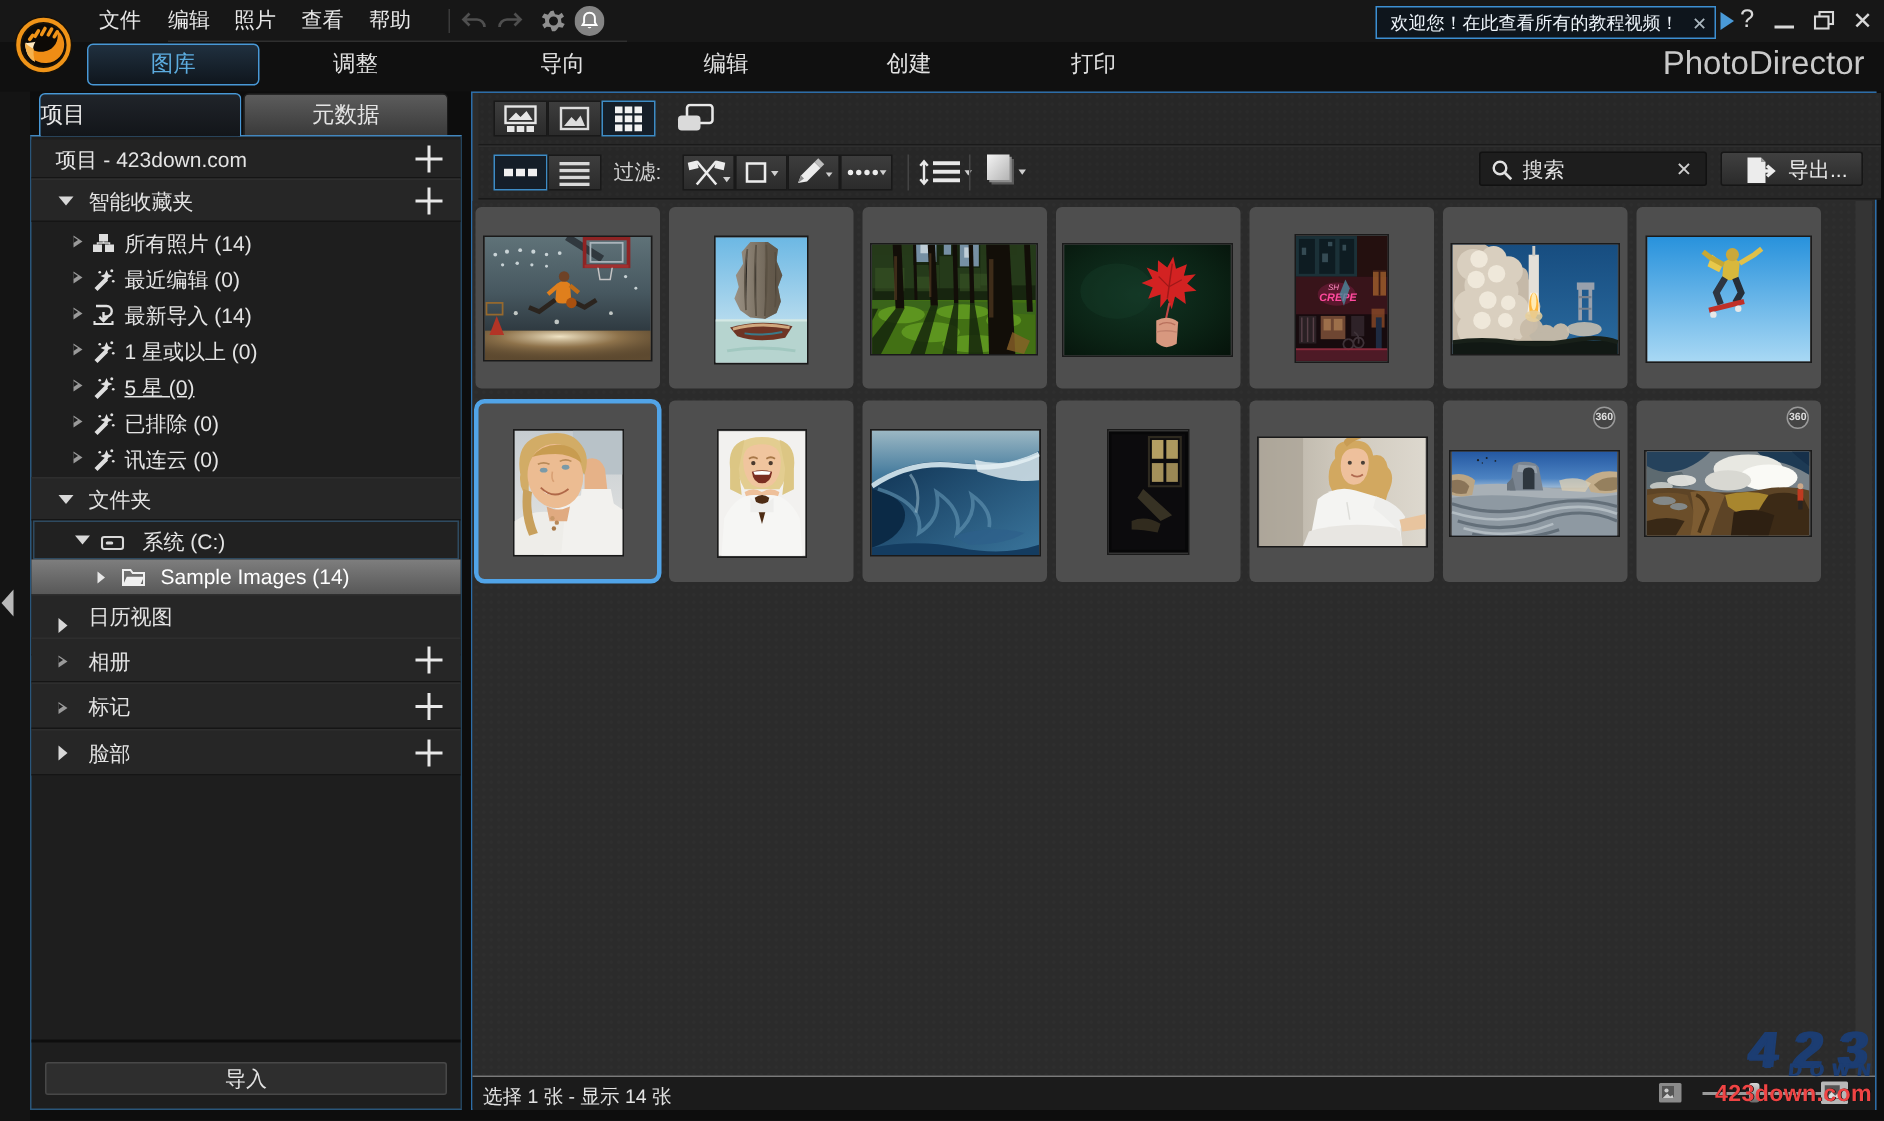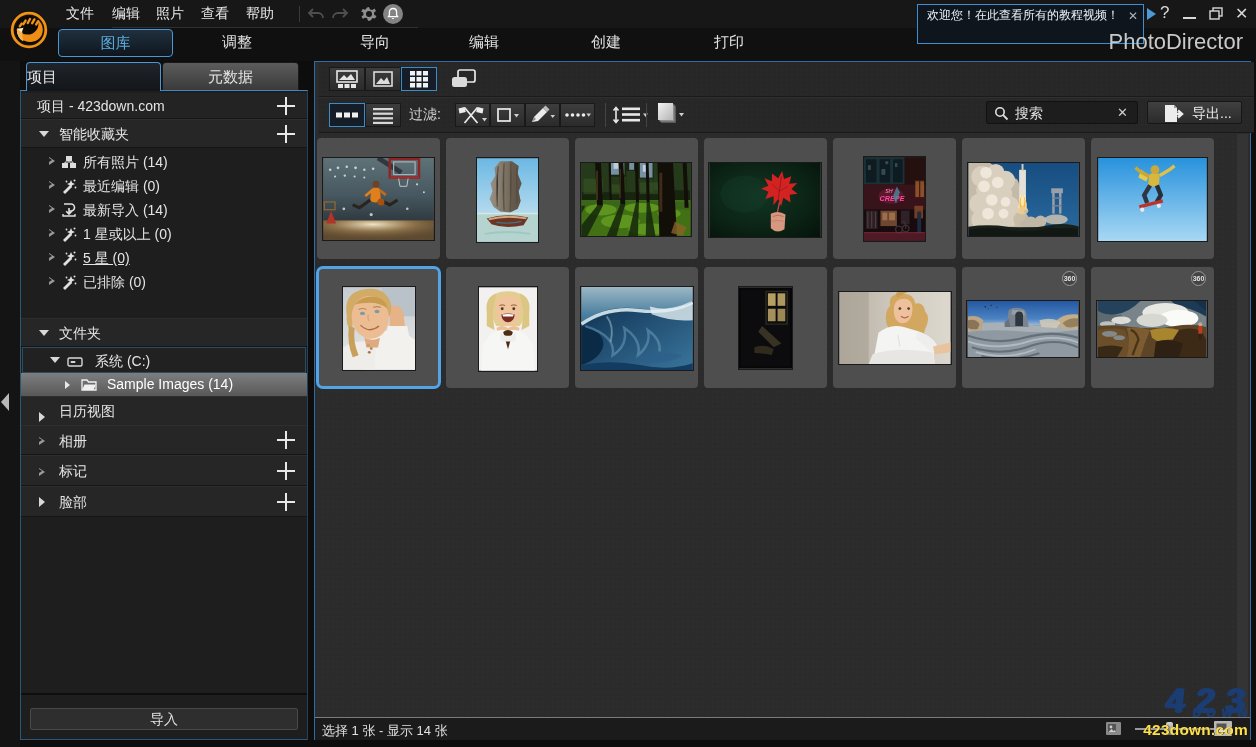--- a/index.html
+++ b/index.html
@@ -11,21 +11,21 @@
 
 #menubar { left:0; top:0; width:1256px; height:28px; background:#171717; }
 #tabrow  { left:0; top:28px; width:1256px; height:33px; background:#101010; }
 .menuitem { position:absolute; top:5px; font-size:14px; color:#e8e8e8; }
 .winbtn { position:absolute; color:#d8d8d8; }
 
 
 #logo { left:9px; top:10px; width:40px; height:40px; z-index:10; }
 
 
-#welcome { left:917px; top:4px; width:227px; height:40px; border:1px solid #3c8fd2;
+#welcome { left:917px; top:4px; width:227px; height:22px; border:1px solid #3c8fd2;
   background:#0e151c; color:#eef4fa; font-size:12px; line-height:20px; }
 #welcome .x { position:absolute; right:5px; top:1px; color:#aab6be; font-size:12px;}
 
 
 .modtab { position:absolute; top:33px; font-size:15px; color:#e2e2e2; }
 #tab-lib { left:58px; top:29px; width:115px; height:28px; border:1px solid #4898d6;
   border-radius:4px; background:linear-gradient(#20303f,#0f161d);
   color:#5cacdf; font-size:15px; text-align:center; line-height:26px; }
 #pdtitle { right:13px; top:29px; font-size:22px; color:#c9c9c9; }
 
@@ -213,20 +213,27 @@
           <circle cx="14.5" cy="9.5" r="0.9" fill="#e0e0e0"></circle>
           <circle cx="5.5" cy="3.5" r="0.9" fill="#e0e0e0"></circle>
         </svg><span class="tlabel">5 星 (0)</span></div>
     <div class="trow" style="top:179px;"><span class="tri-col"></span><svg class="ticon" viewBox="0 0 16 16">
           <path d="M2 14 L9 7 L11 9 L4 16 Z" fill="#e0e0e0"></path>
           <path d="M10 2 L11.2 4.8 L14 6 L11.2 7.2 L10 10 L8.8 7.2 L6 6 L8.8 4.8 Z" fill="#e0e0e0"></path>
           <circle cx="13.5" cy="2.5" r="1" fill="#e0e0e0"></circle>
           <circle cx="14.5" cy="9.5" r="0.9" fill="#e0e0e0"></circle>
           <circle cx="5.5" cy="3.5" r="0.9" fill="#e0e0e0"></circle>
         </svg><span class="tlabel">已排除 (0)</span></div>
+    <div class="trow" style="top:203px;"><span class="tri-col"></span><svg class="ticon" viewBox="0 0 16 16">
+          <path d="M2 14 L9 7 L11 9 L4 16 Z" fill="#e0e0e0"></path>
+          <path d="M10 2 L11.2 4.8 L14 6 L11.2 7.2 L10 10 L8.8 7.2 L6 6 L8.8 4.8 Z" fill="#e0e0e0"></path>
+          <circle cx="13.5" cy="2.5" r="1" fill="#e0e0e0"></circle>
+          <circle cx="14.5" cy="9.5" r="0.9" fill="#e0e0e0"></circle>
+          <circle cx="5.5" cy="3.5" r="0.9" fill="#e0e0e0"></circle>
+        </svg><span class="tlabel">讯连云 (0)</span></div>
 
     <div class="srow hdr" style="top:227px; height:29px; line-height:29px;">
       <span class="tri-exp" style="left:18px;"></span>
       <span style="margin-left:38px;">文件夹</span>
     </div>
     <div class="srow" style="top:256px; height:26px; line-height:26px; border:1px solid #2e4a60; background:#212121; width:284px; left:1px;">
       <span class="tri-exp" style="left:27px;"></span>
       <svg class="ticon" style="left:44px; top:6px;" viewBox="0 0 16 16">
           <rect x="1" y="4" width="14" height="8" rx="1.5" fill="none" stroke="#d8d8d8" stroke-width="1.4"></rect>
           <rect x="3.5" y="7" width="5" height="2" rx="1" fill="#d8d8d8"></rect>
@@ -913,17 +920,17 @@
           <rect x="1" y="1" width="18" height="15" rx="1" fill="#b8b8b8"></rect>
           <rect x="3.5" y="3.5" width="10" height="9" fill="#555"></rect>
           <path d="M4.5 12 L8 8 L10.5 10.5 L12 9 L13 12 Z" fill="#ddd"></path>
         </svg>
     </div>
   </div>
 
   <div class="abs" id="wm423">
     <div style="color:#1c3d72; font-weight:bold; font-size:34px; line-height:23px; letter-spacing:11px; transform:skewX(-6deg); margin-right:-8px; text-shadow:1.5px 0 0 #1c3d72, -1.5px 0 0 #1c3d72, 0 1px 0 #1c3d72;">423</div>
     <div style="color:#1c3d72; font-weight:bold; font-size:12px; line-height:7px; letter-spacing:5.5px; transform:skewX(-6deg); margin-right:-4px; margin-top:-2px; text-shadow:0.8px 0 0 #1c3d72;">DOWN</div>
-    <div style="color:#fde047; font-weight:bold; font-size:15.5px; line-height:18px; margin-top:4px; letter-spacing:0.2px; text-shadow:0.5px 0 0 #090909;">423down.com</div>
+    <div style="color:#ef4444; font-weight:bold; font-size:15.5px; line-height:18px; margin-top:4px; letter-spacing:0.2px; text-shadow:0.5px 0 0 #090909;">423down.com</div>
   </div>
 
   <div class="abs" id="wm423"></div>
 </div>
 
 </body></html>

